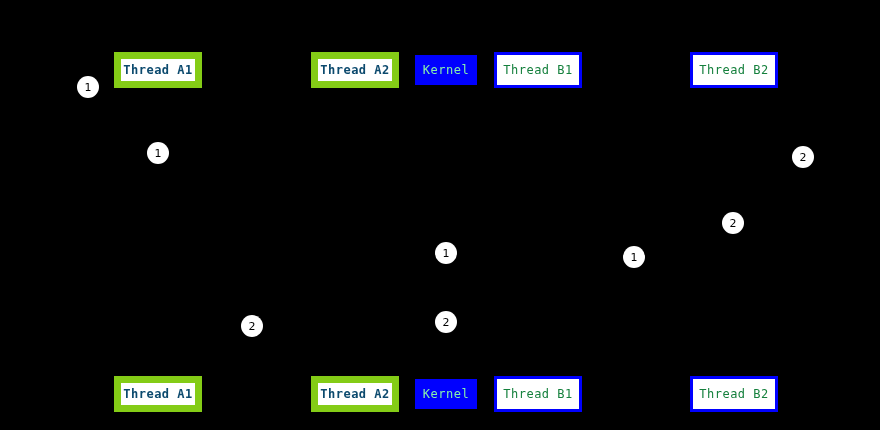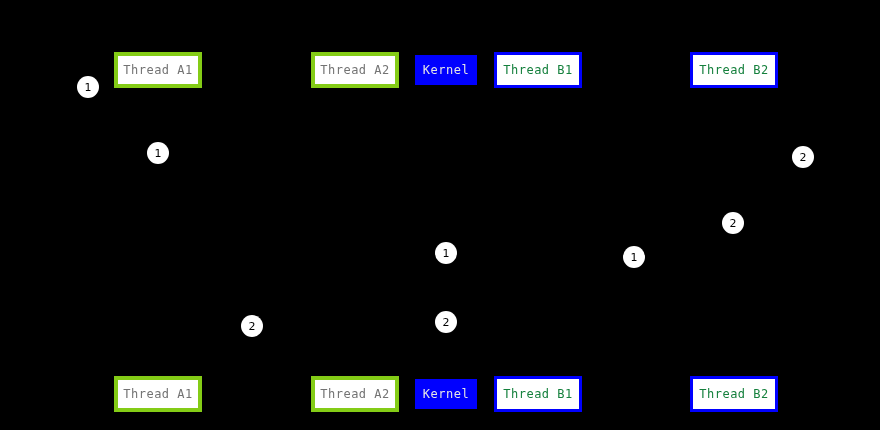--- a/index.html
+++ b/index.html
@@ -38,32 +38,33 @@
     display: flex;
     align-items: center;
     justify-content: center;
     font-size: 12px;
     letter-spacing: 0.5px;
     white-space: nowrap;
     line-height: 1;
   }
   .participant.red {
     background: #FFFFFF;
-    border: 4px solid #84cc16;
-    color: #737373;
+    border: 7px solid #84cc16;
+    color: #0c4a6e;
+    font-weight: bold;
   }
   .participant.blue-outline {
     background: #FFFFFF;
     border: 3px solid #0000FF;
     color: #15803d;
   }
   .participant.blue-solid {
     background: #0000FF;
     border: 0px solid #0000FF;
-    color: #e5e5e5;
+    color: #86efac;
   }
 
   
   .badge {
     position: absolute;
     width: 22px;
     height: 22px;
     border-radius: 50%;
     background: #FFFFFF;
     color: #000000;

